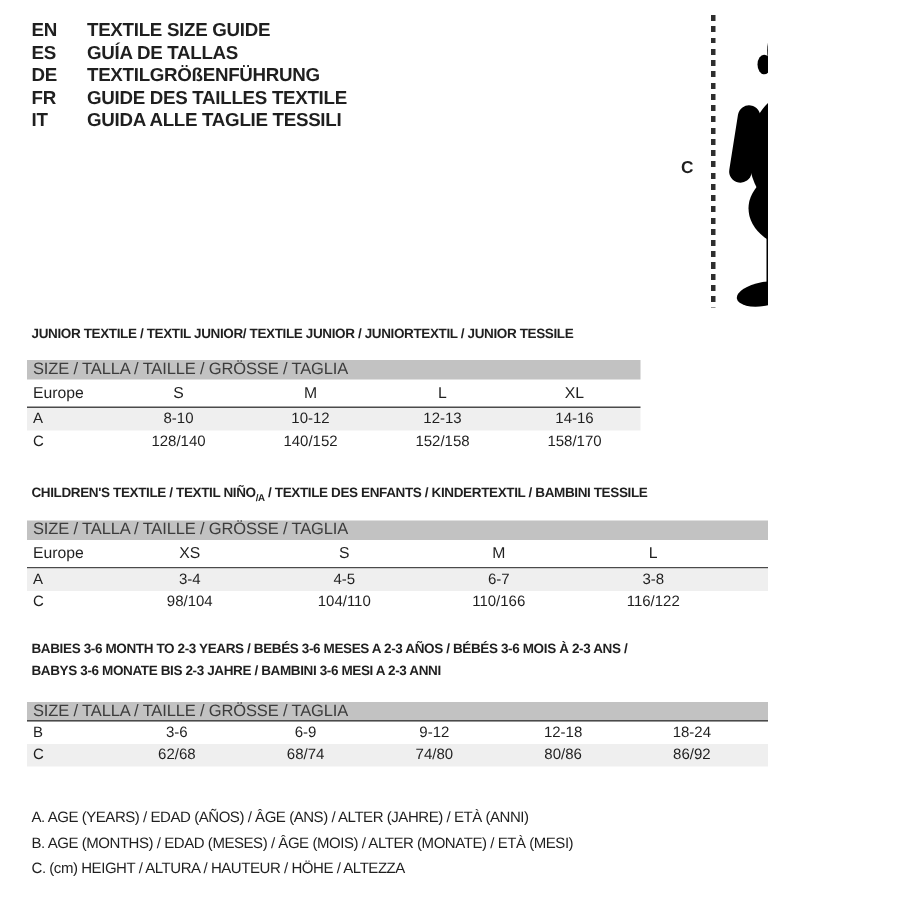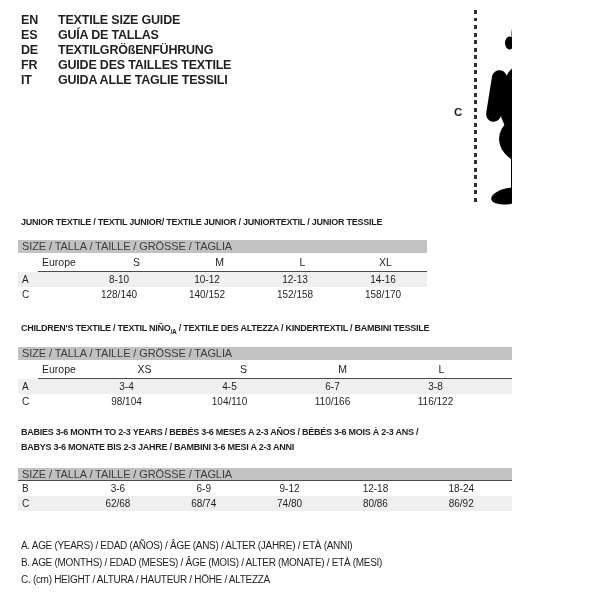--- a/index.html
+++ b/index.html
@@ -25,21 +25,21 @@
   .tbl-title sub{font-size:6.5px;}
   .t1{top:240px;width:409px;}
   .t2{top:347px;width:572px;}
   .t3{top:468px;width:572px;}
   .size-bar{height:13px;line-height:13px;background:#c2c2c2;color:#3c3c3c;
     font-size:11px;padding-left:4px;letter-spacing:-0.1px;box-sizing:border-box;}
   .trow{display:grid;box-sizing:border-box;}
   .cols4{grid-template-columns:57px repeat(4,1fr);}
   .cols5{grid-template-columns:57px repeat(5,1fr);}
   .cols6{grid-template-columns:57px repeat(6,1fr);}
-  .region{height:19px;line-height:19px;font-size:10.5px;margin-left:20px;}
+  .region{height:19px;line-height:19px;font-size:10.5px;}
   .drow{height:15px;line-height:15px;font-size:10px;}
   .rule{border-bottom:1px solid #4a4a4a;}
   .shaded{background:#efefef;}
   .cell{text-align:center;overflow:hidden;}
   .cell.label{text-align:left;padding-left:4px;}
   
   .footnotes{position:absolute;left:21px;top:537px;}
   .footnote{height:17px;line-height:17px;font-weight:normal;font-size:10px;
     letter-spacing:-0.3px;white-space:nowrap;}
 </style>
@@ -114,21 +114,21 @@
     <div class="trow cols4 drow">
       <div class="cell label">C</div>
       <div class="cell">128/140</div>
       <div class="cell">140/152</div>
       <div class="cell">152/158</div>
       <div class="cell">158/170</div>
     </div>
   </div>
 
   <div class="tbl-title" style="top:321px;">
-    <span>CHILDREN'S TEXTILE / TEXTIL NIÑO</span><sub>/A</sub><span> / TEXTILE DES ALTEZZA / KINDERTEXTIL / BAMBINI TESSILE</span>
+    <span>CHILDREN'S TEXTILE / TEXTIL NIÑO</span><sub>/A</sub><span> / TEXTILE DES ENFANTS / KINDERTEXTIL / BAMBINI TESSILE</span>
   </div>
   <div class="tbl t2">
     <div class="size-bar">SIZE / TALLA / TAILLE / GRÖSSE / TAGLIA</div>
     <div class="trow cols5 region rule">
       <div class="cell label">Europe</div>
       <div class="cell">XS</div>
       <div class="cell">S</div>
       <div class="cell">M</div>
       <div class="cell">L</div>
       <div class="cell">XL</div>

